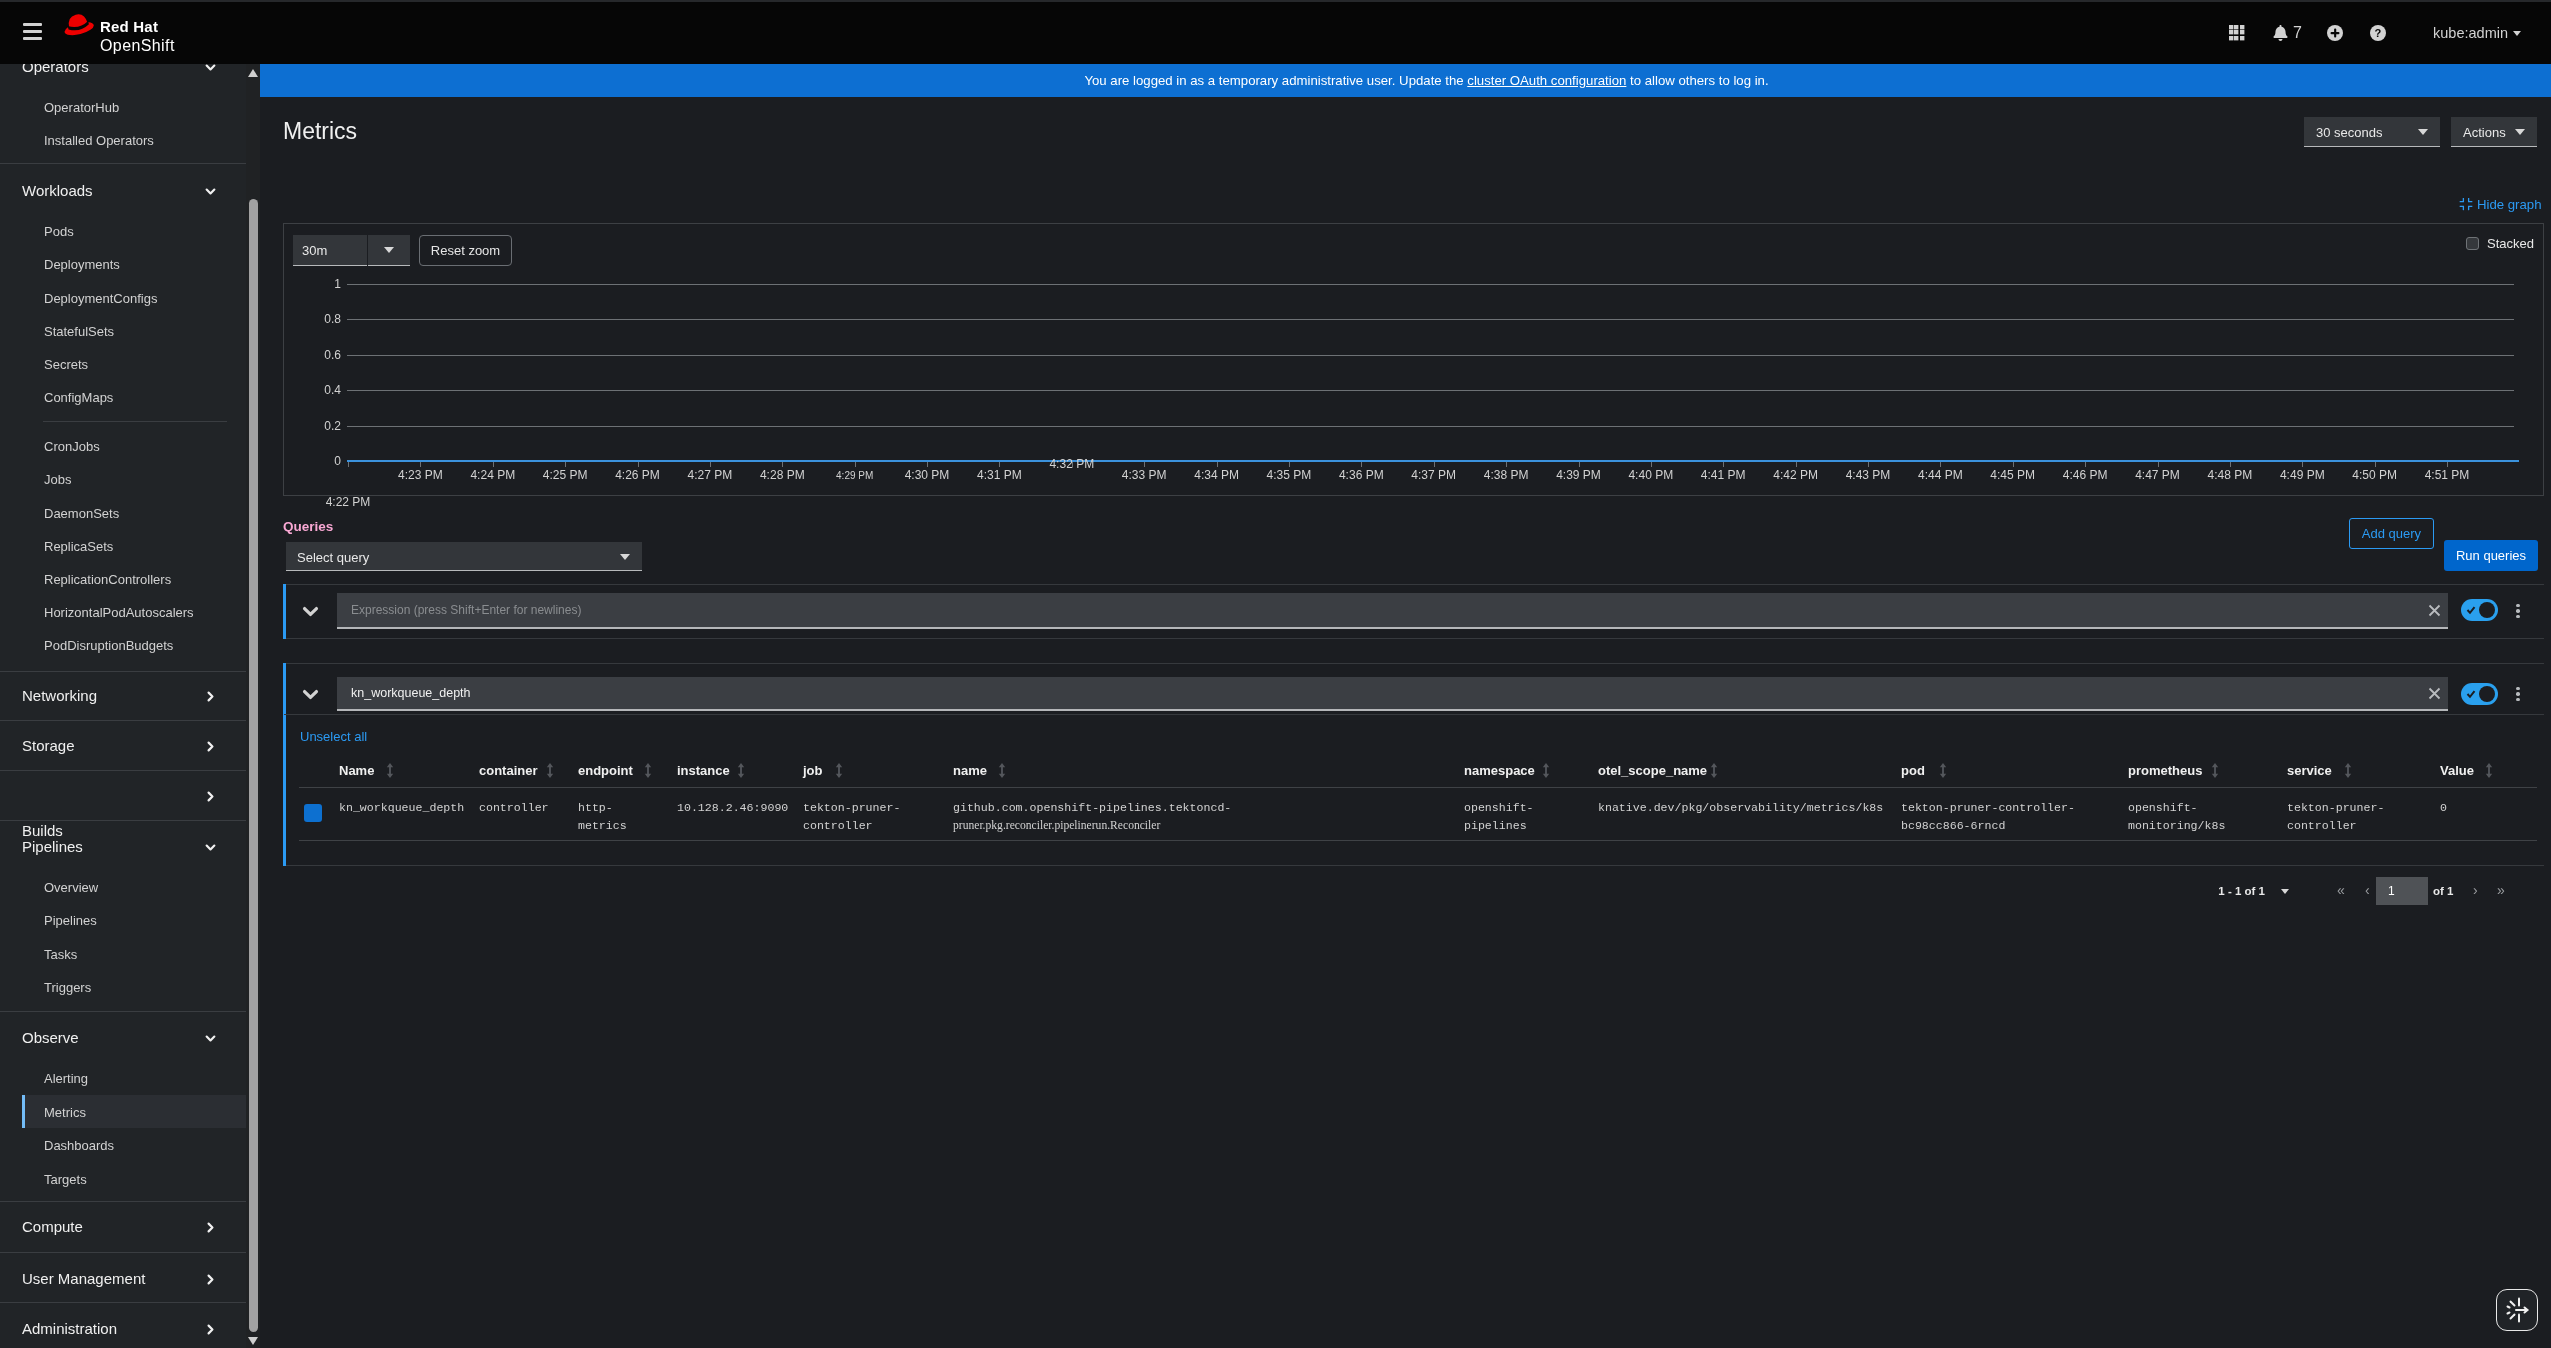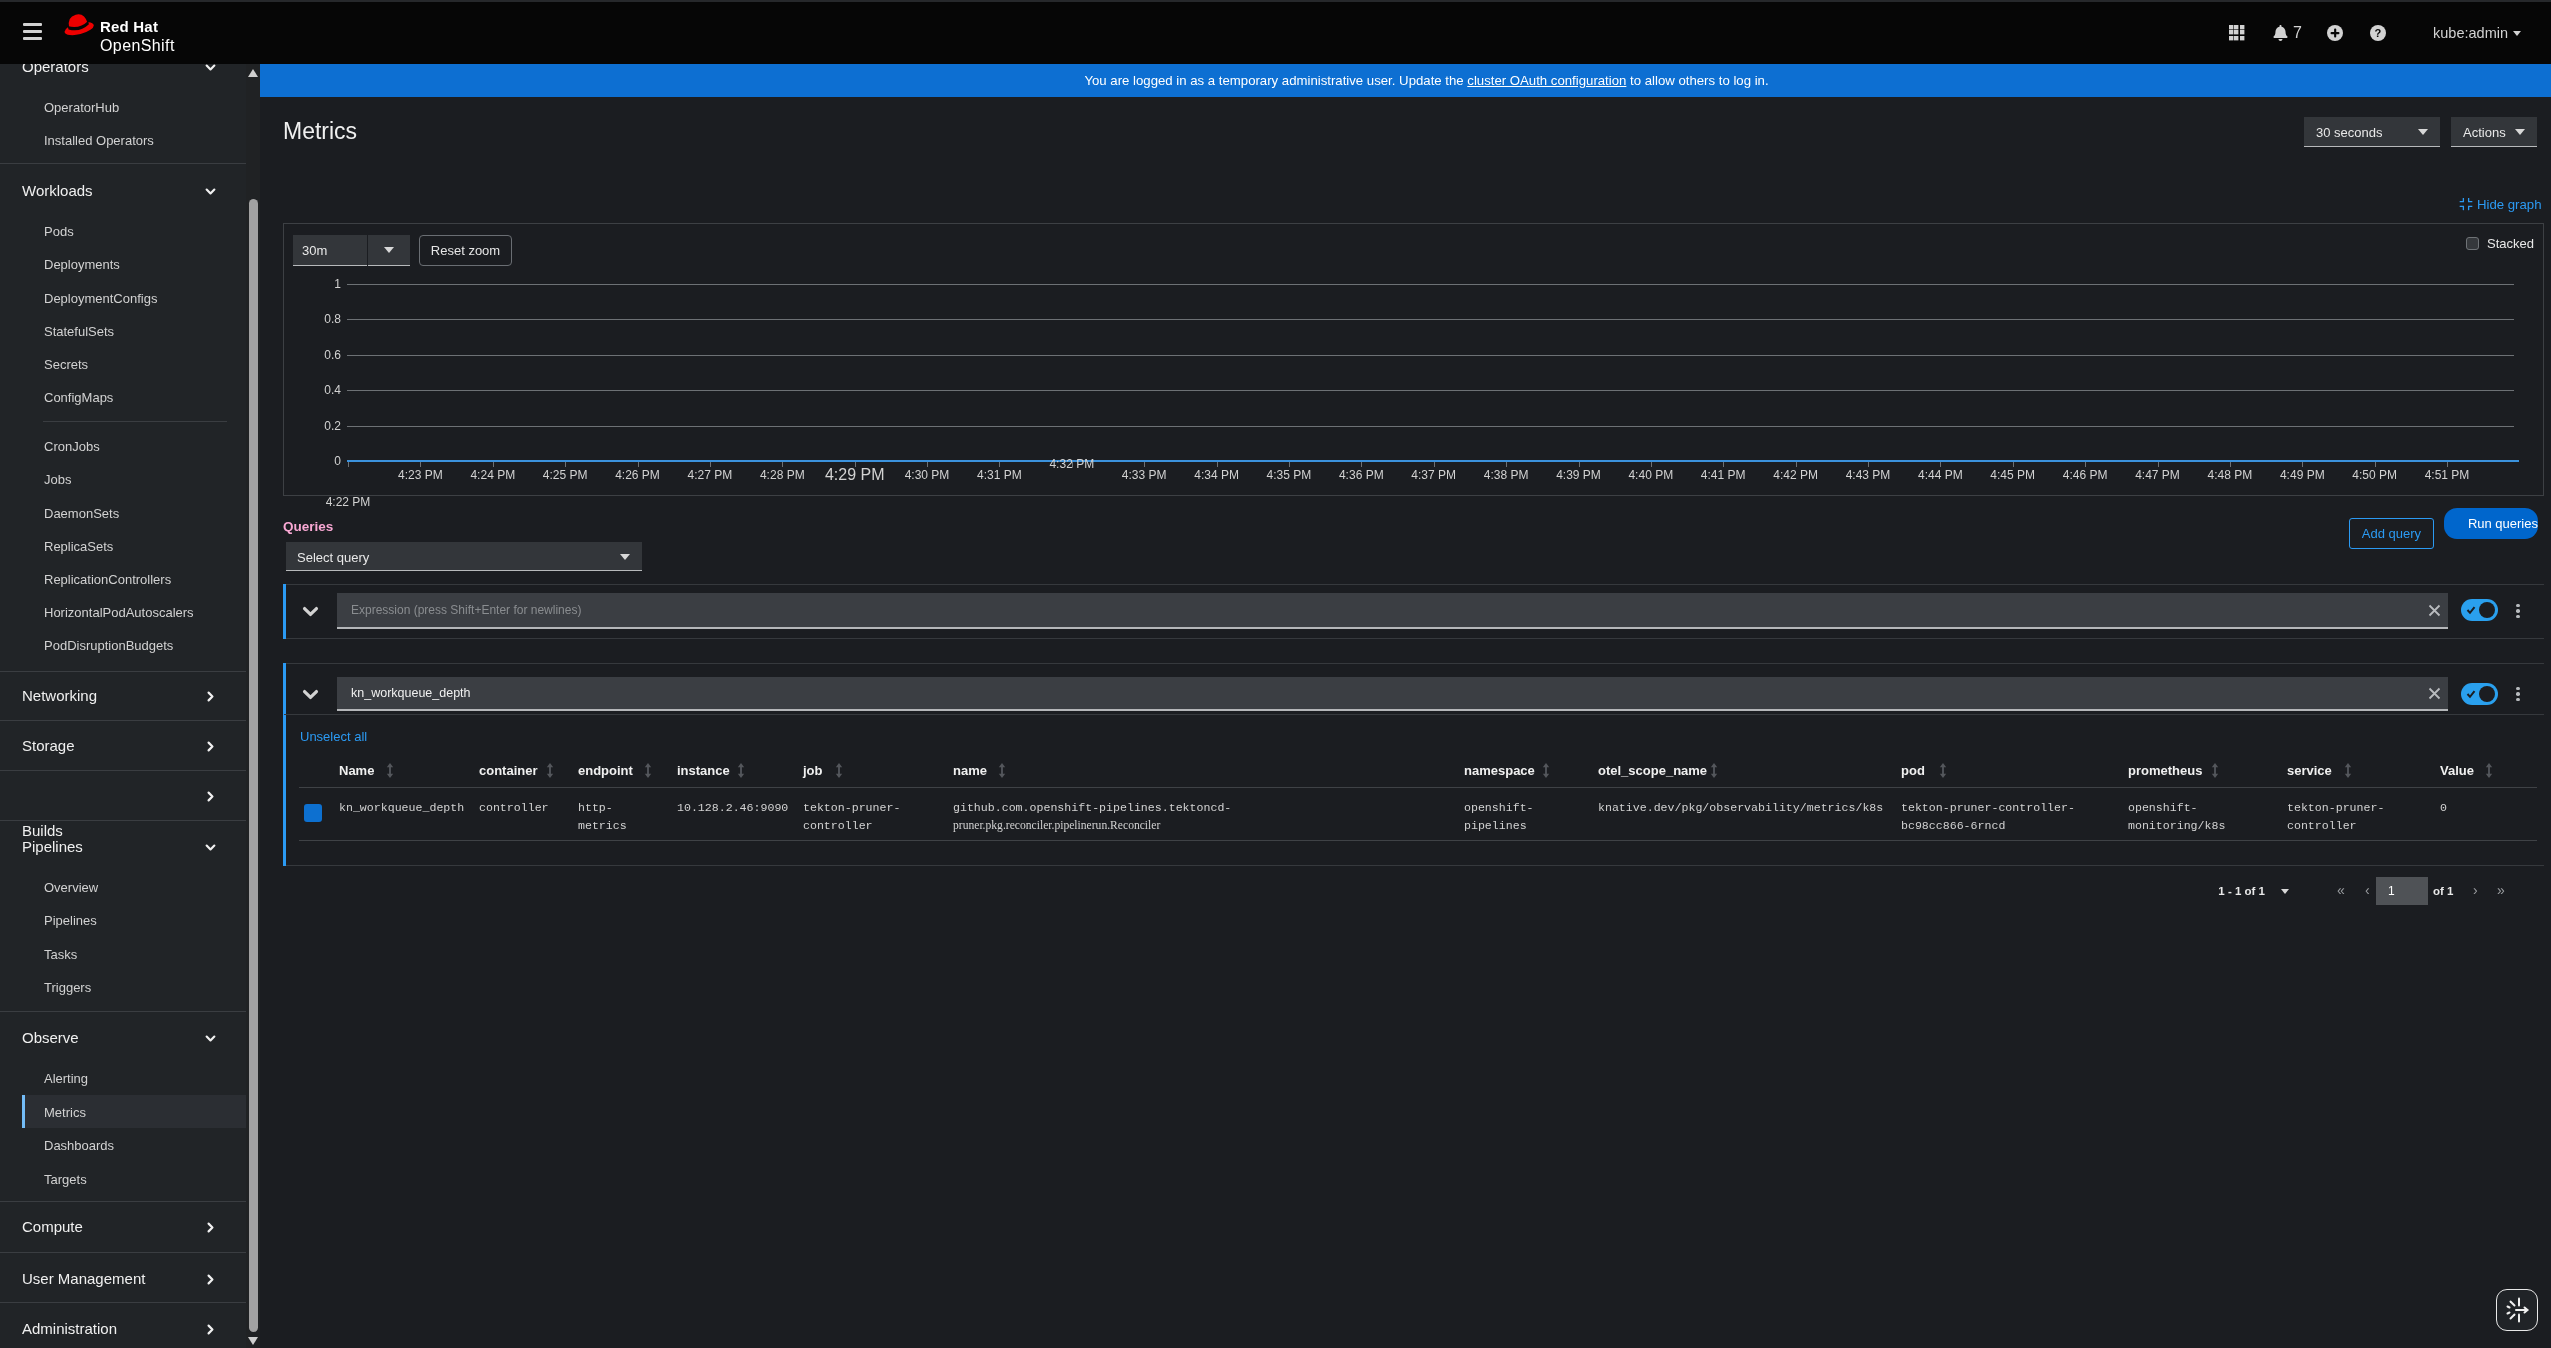--- a/index.html
+++ b/index.html
@@ -182,21 +182,21 @@
 <div class="txt" style="left:492.8px;top:475px;transform:translate(-50%,-50%);font-size:12px;color:#d2d2d2">4:24 PM</div>
 <div class="abs" style="left:565.1px;top:462px;width:1px;height:5px;background:#6d7175"></div>
 <div class="txt" style="left:565.1px;top:475px;transform:translate(-50%,-50%);font-size:12px;color:#d2d2d2">4:25 PM</div>
 <div class="abs" style="left:637.5px;top:462px;width:1px;height:5px;background:#6d7175"></div>
 <div class="txt" style="left:637.5px;top:475px;transform:translate(-50%,-50%);font-size:12px;color:#d2d2d2">4:26 PM</div>
 <div class="abs" style="left:709.9px;top:462px;width:1px;height:5px;background:#6d7175"></div>
 <div class="txt" style="left:709.9px;top:475px;transform:translate(-50%,-50%);font-size:12px;color:#d2d2d2">4:27 PM</div>
 <div class="abs" style="left:782.3px;top:462px;width:1px;height:5px;background:#6d7175"></div>
 <div class="txt" style="left:782.3px;top:475px;transform:translate(-50%,-50%);font-size:12px;color:#d2d2d2">4:28 PM</div>
 <div class="abs" style="left:854.7px;top:462px;width:1px;height:5px;background:#6d7175"></div>
-<div class="txt" style="left:854.7px;top:475px;transform:translate(-50%,-50%);font-size:16px;color:#d2d2d2">4:29 PM</div>
+<div class="txt" style="left:854.7px;top:475px;transform:translate(-50%,-50%);font-size:10px;color:#d2d2d2">4:29 PM</div>
 <div class="abs" style="left:927.0px;top:462px;width:1px;height:5px;background:#6d7175"></div>
 <div class="txt" style="left:927.0px;top:475px;transform:translate(-50%,-50%);font-size:12px;color:#d2d2d2">4:30 PM</div>
 <div class="abs" style="left:999.4px;top:462px;width:1px;height:5px;background:#6d7175"></div>
 <div class="txt" style="left:999.4px;top:475px;transform:translate(-50%,-50%);font-size:12px;color:#d2d2d2">4:31 PM</div>
 <div class="abs" style="left:1071.8px;top:462px;width:1px;height:5px;background:#6d7175"></div>
 <div class="txt" style="left:1071.8px;top:464px;transform:translate(-50%,-50%);font-size:12px;color:#d2d2d2">4:32 PM</div>
 <div class="abs" style="left:1144.2px;top:462px;width:1px;height:5px;background:#6d7175"></div>
 <div class="txt" style="left:1144.2px;top:475px;transform:translate(-50%,-50%);font-size:12px;color:#d2d2d2">4:33 PM</div>
 <div class="abs" style="left:1216.6px;top:462px;width:1px;height:5px;background:#6d7175"></div>
 <div class="txt" style="left:1216.6px;top:475px;transform:translate(-50%,-50%);font-size:12px;color:#d2d2d2">4:34 PM</div>
@@ -231,21 +231,21 @@
 <div class="abs" style="left:2302.3px;top:462px;width:1px;height:5px;background:#6d7175"></div>
 <div class="txt" style="left:2302.3px;top:475px;transform:translate(-50%,-50%);font-size:12px;color:#d2d2d2">4:49 PM</div>
 <div class="abs" style="left:2374.6px;top:462px;width:1px;height:5px;background:#6d7175"></div>
 <div class="txt" style="left:2374.6px;top:475px;transform:translate(-50%,-50%);font-size:12px;color:#d2d2d2">4:50 PM</div>
 <div class="abs" style="left:2447.0px;top:462px;width:1px;height:5px;background:#6d7175"></div>
 <div class="txt" style="left:2447.0px;top:475px;transform:translate(-50%,-50%);font-size:12px;color:#d2d2d2">4:51 PM</div>
 <div class="txt " style="left:283.0px;top:526.0px;transform:translateY(-50%);font-size:13.5px;font-weight:bold;color:#f9a8d4">Queries</div>
 <div class="abs cv" style="left:2349px;top:518px;width:85px;height:31px;border:1px solid #2b9af3;border-radius:3px;justify-content:center">
     <span style="font-size:13px;color:#2b9af3">Add query</span>
   </div>
-<div class="abs cv" style="left:2444px;top:508px;width:94px;height:31px;background:#0066cc;border-radius:13px;justify-content:flex-end">
+<div class="abs cv" style="left:2444px;top:540px;width:94px;height:31px;background:#0066cc;border-radius:3px;justify-content:center">
     <span style="font-size:13px;color:#fff">Run queries</span>
   </div>
 <div class="abs" style="left:286.0px;top:542.0px;width:356.0px;height:29.0px;background:#33363a;border-bottom:1.5px solid #b7b9bb"></div>
 <div class="txt " style="left:297.0px;top:556.5px;transform:translateY(-50%);font-size:13.0px;color:#e8e8e8">Select query</div>
 <div class="caret" style="left:620.0px;top:553.5px;border-left-width:5.5px;border-right-width:5.5px;border-top-width:6.5px"></div>
 <div class="abs" style="left:283px;top:584px;width:2261px;height:55px;border-top:1px solid #36393d;border-bottom:1px solid #36393d"></div>
 <div class="abs" style="left:283px;top:584px;width:3px;height:55px;background:#2b9af3"></div>
 <svg class="abs" style="left:301.5px;top:602.5px" width="17" height="17" viewBox="0 0 20 20">
     <polyline points="3,6.5 10,13.5 17,6.5" fill="none" stroke="#d2d2d2" stroke-width="3.8" stroke-linecap="round" stroke-linejoin="round"></polyline>
   </svg>

